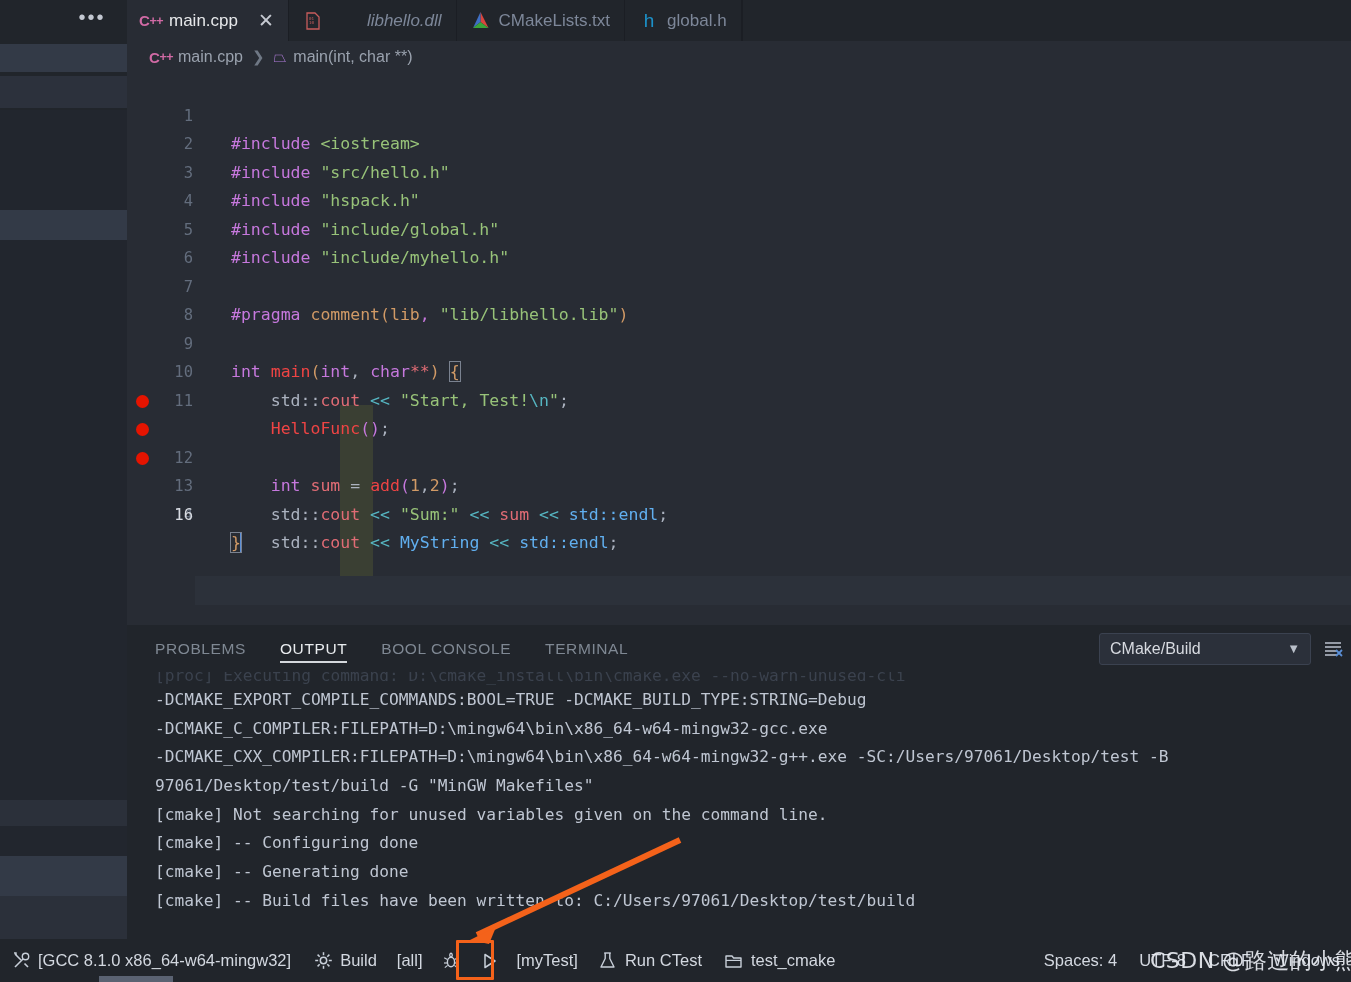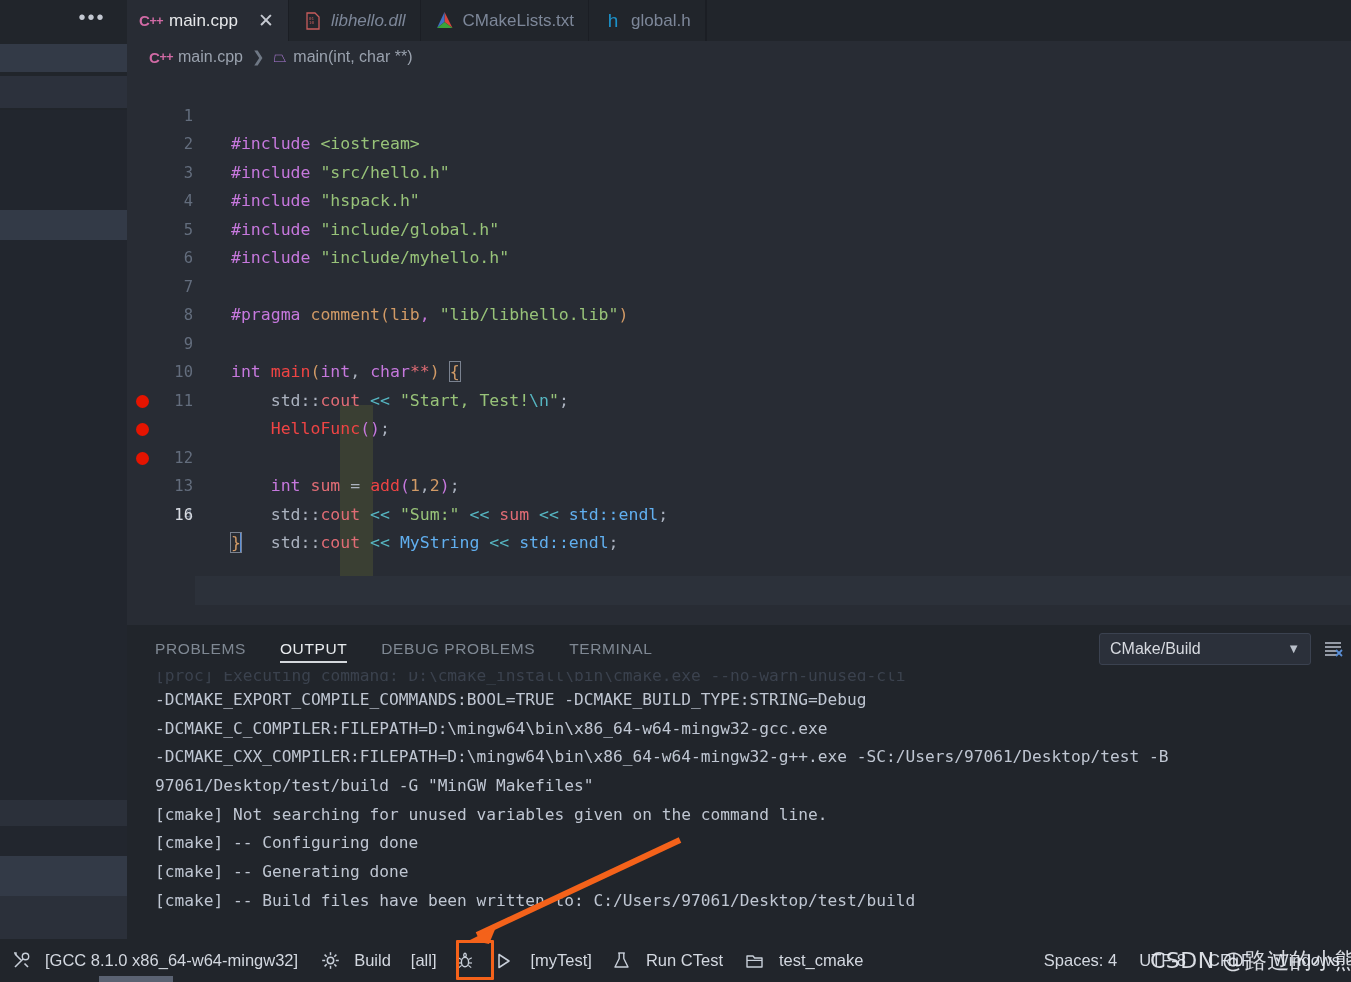--- a/index.html
+++ b/index.html
@@ -42,21 +42,21 @@
     padding: 0 14px 0 14px; height: 41px;
     font-size: 17px; color: #7d8799;
     border-right: 1px solid #1b1e24;
     position: relative; white-space: nowrap;
   }
   .tab.active { background: #282c34; color: #e6e8ea; }
   .tab.active::after {
     content:''; position:absolute; left:0; right:0; bottom:0; height:0px;
   }
   .tab .tname { font-style: normal; }
-  .tab.italic .tname { font-style: italic; }
+  .tab.italic .tname { font-style: italic; margin-left: 36px; }
   .tab .closeb {
     margin-left: 12px; font-size: 19px; color: #c6cad2; line-height: 1;
     font-family: "Liberation Sans", sans-serif;
   }
   .ico { width: 20px; height: 20px; display: inline-flex; align-items: center; justify-content: center; flex: 0 0 auto;}
   .ico-cpp { color: #d16aa5; font-size: 15px; font-weight: bold; letter-spacing: -0.5px; }
   .ico-h   { color: #1c91c9; font-size: 19px; font-weight: 500; }
 
   .tabbar-rest { flex: 1; background: #21252b; border-left: 1px solid #1b1e24; }
 
@@ -157,21 +157,21 @@
     font-family: "DejaVu Sans Mono", monospace; font-size: 16.2px; color: #bfc6d2;
   }
   .oline.clipped { color: #3b424e; height: 14px; line-height: 8px; overflow:hidden;}
 
   
   .statusbar {
     position: absolute; left: 0; bottom: 0; width: 1351px; height: 43px;
     background: #21252b; display: flex; align-items: center;
     color: #d3d8e0; font-size: 16.5px;
   }
-  .sitem { display: flex; align-items: center; gap: 14px; padding: 0 11px; height: 43px; white-space: nowrap;}
+  .sitem { display: flex; align-items: center; gap: 7px; padding: 0 11px; height: 43px; white-space: nowrap;}
   .sitem.tight { padding: 0 9px; }
   .sb-right { margin-left: auto; display: flex; align-items: center; }
   .sb-strip {
     position: absolute; left: 99px; bottom: 0; width: 74px; height: 6px;
     background: #5a6272;
   }
 
   
   .arrow-svg { position: absolute; left: 0; top: 0; pointer-events: none; }
   .dbg-box {
@@ -336,21 +336,21 @@
 
 
     </div>
   </div>
 
   <div class="panel">
 
     <div class="panel-tabs">
       <div class="ptab">PROBLEMS</div>
       <div class="ptab active">OUTPUT</div>
-      <div class="ptab">DEBUG PROBLEMS</div>
+      <div class="ptab">BOOL CONSOLE</div>
       <div class="ptab">TERMINAL</div>
     </div>
 
     <div class="panel-right">
       <div class="pselect">
         <span>CMake/Build</span>
         <span class="chev">▼</span>
       </div>
       <div class="clr-ico">
         <svg width="22" height="20" viewBox="0 0 22 20">

